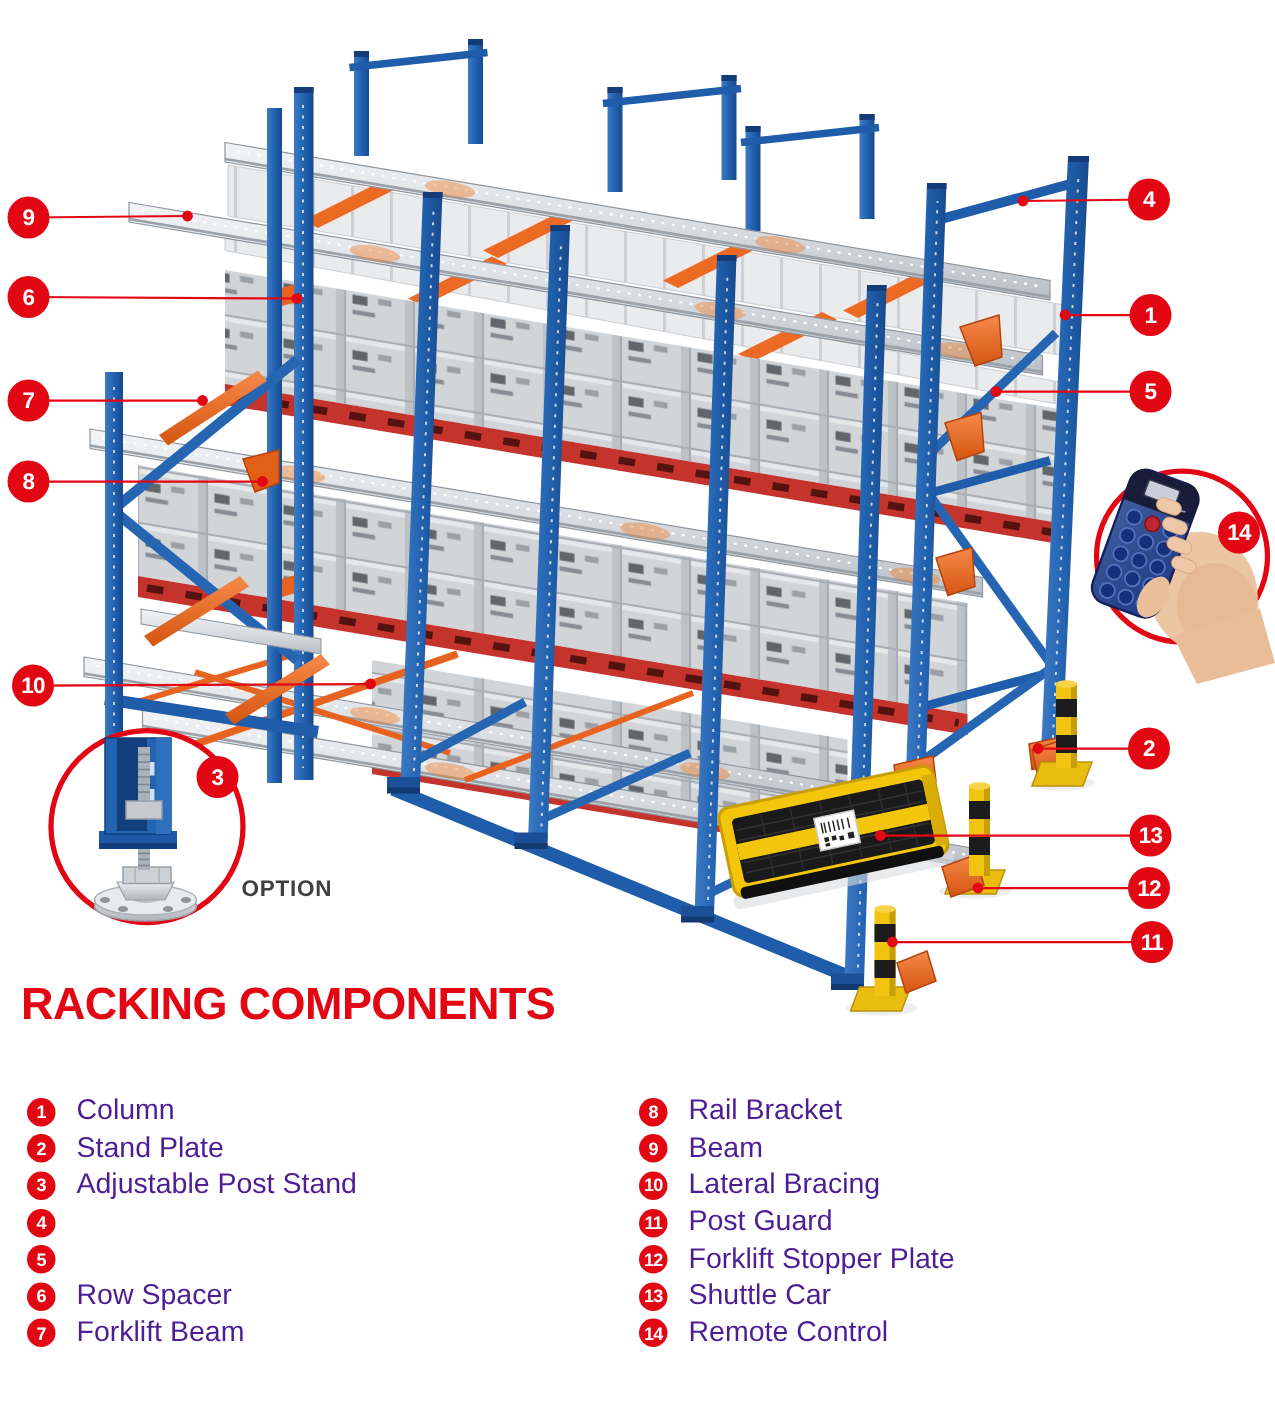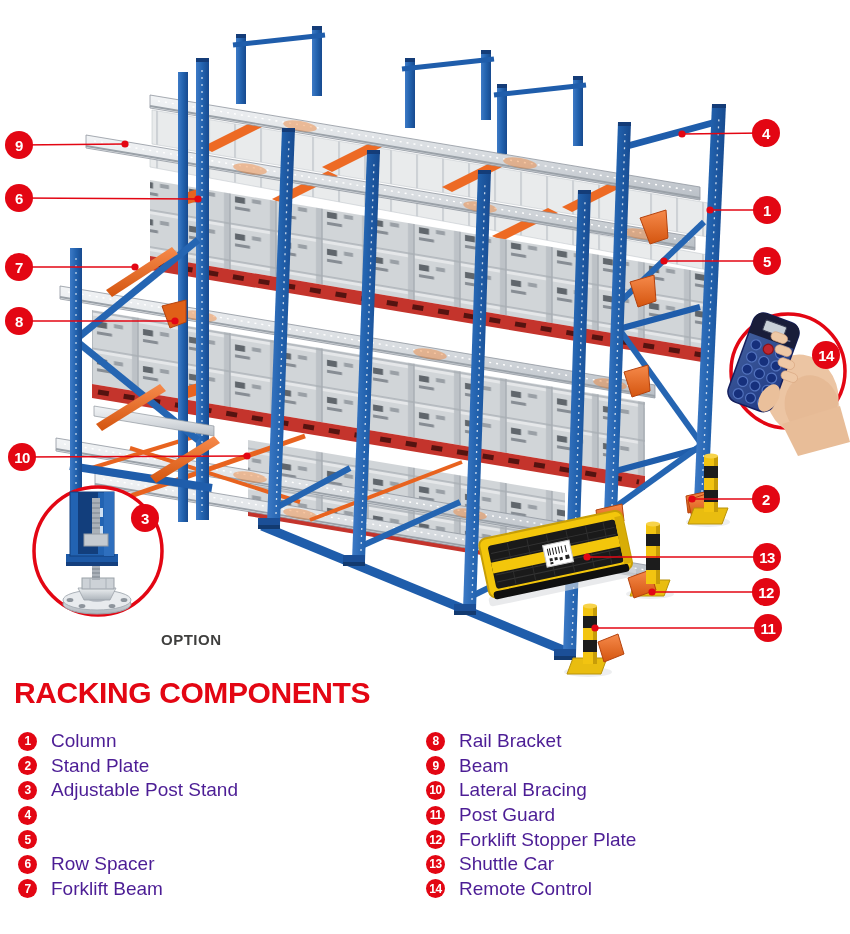--- a/index.html
+++ b/index.html
@@ -4,32 +4,32 @@
 <style>
   html,body{margin:0;padding:0;background:#ffffff;}
   #stage{position:relative;width:850px;height:934px;background:#ffffff;overflow:hidden;
          font-family:"Liberation Sans","DejaVu Sans",sans-serif;}
   #art{position:absolute;left:0;top:0;}
   
   .co{position:absolute;width:28px;height:28px;border-radius:50%;background:#e30613;
       color:#ffffff;font-size:15px;font-weight:bold;display:flex;align-items:center;
       justify-content:center;transform:translate(-50%,-50%);z-index:5;letter-spacing:-0.5px;}
   
-  #legend-title{position:absolute;left:14px;top:676px;font-size:30px;font-weight:bold;
+  #legend-title{position:absolute;left:14px;top:653px;font-size:30px;font-weight:bold;
       color:#e30613;letter-spacing:-0.4px;white-space:nowrap;}
   .lcol{position:absolute;top:729px;display:flex;flex-direction:column;}
   #lcol-0{left:18px;} #lcol-1{left:426px;}
   .li{display:flex;align-items:center;height:24.6px;}
   .lb{width:19px;height:19px;border-radius:50%;background:#e30613;color:#fff;
       font-size:12px;font-weight:bold;display:flex;align-items:center;justify-content:center;
       flex:none;letter-spacing:-0.5px;}
   .lt{margin-left:14px;font-size:19px;color:#4c1d95;white-space:nowrap;}
   
   #option-label{position:absolute;left:161px;top:584px;font-size:15px;font-weight:bold;
-      color:#3f3f3e;letter-spacing:0.5px;margin-top:47px;}
+      color:#3f3f3e;letter-spacing:0.5px;}
 </style>
 </head>
 <body>
 
 <div id="stage">
 
 <svg id="art" width="850" height="934" viewBox="0 0 850 934">
   <defs>
     <linearGradient id="gPost" x1="0" y1="0" x2="1" y2="0">
       <stop offset="0" stop-color="#3d7ac6"></stop>

